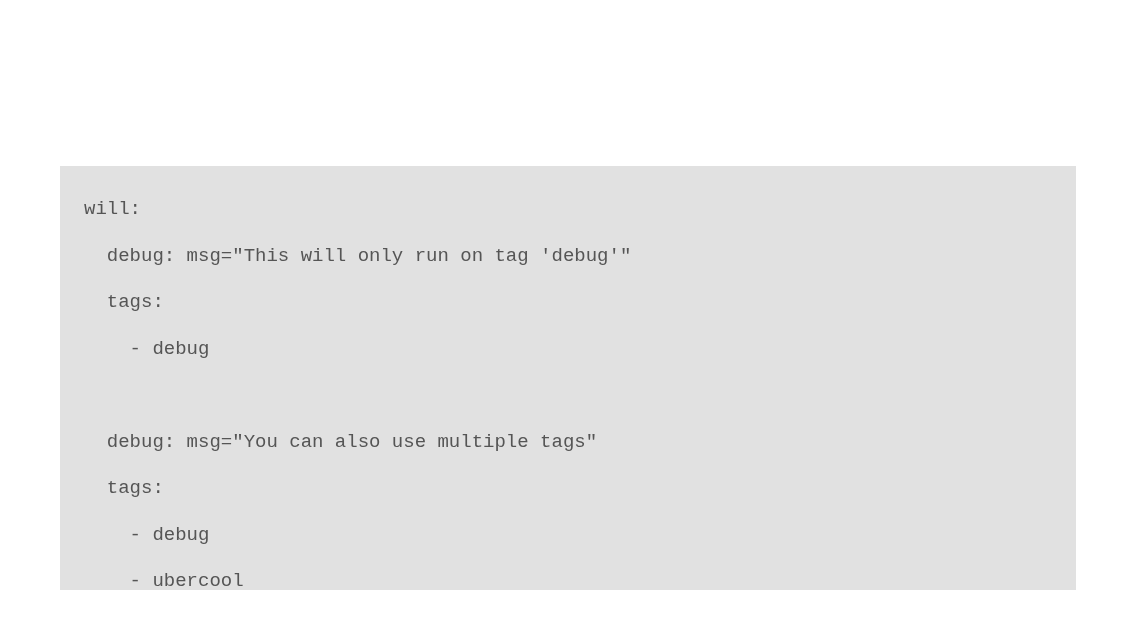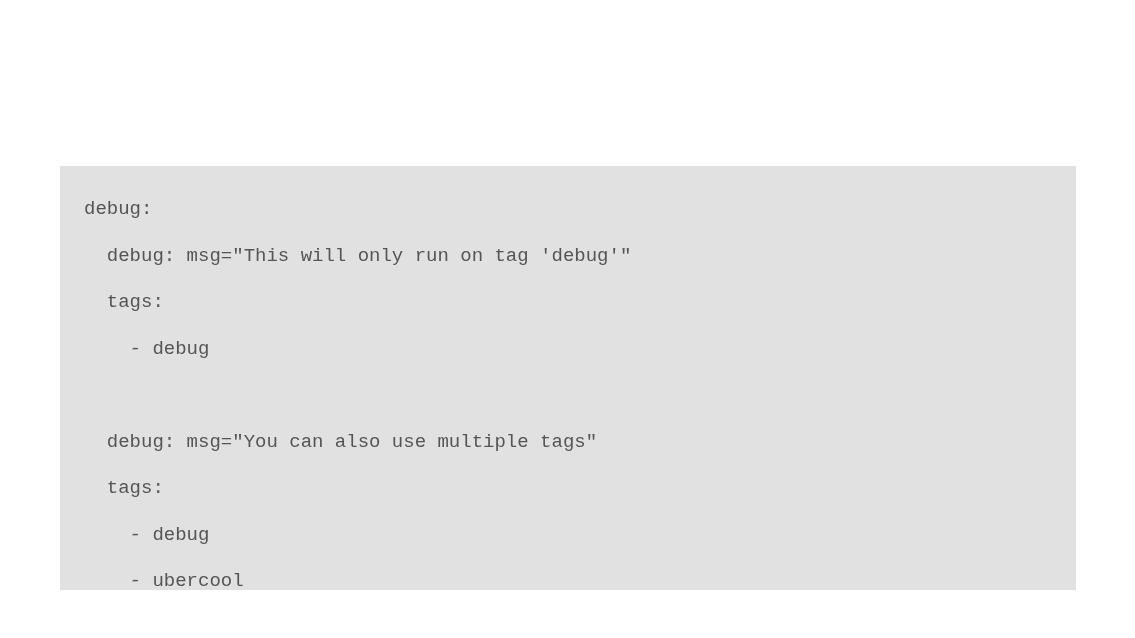--- a/index.html
+++ b/index.html
@@ -25,21 +25,21 @@
       font-size: 19px;
       color: #555555;
       line-height: 2.45;
       white-space: pre;
       overflow: hidden;
     }
   </style>
 </head>
 <body>
 
-<div class="code-block"><span>debug:</span>
+<div class="code-block"><span>will:</span>
 <span>  debug: msg="This will only run on tag 'debug'"</span>
 <span>  tags:</span>
 <span>    - debug</span>
 <span></span>
 <span>  debug: msg="You can also use multiple tags"</span>
 <span>  tags:</span>
 <span>    - debug</span>
 <span>    - ubercool</span></div>
 
 </body></html>

